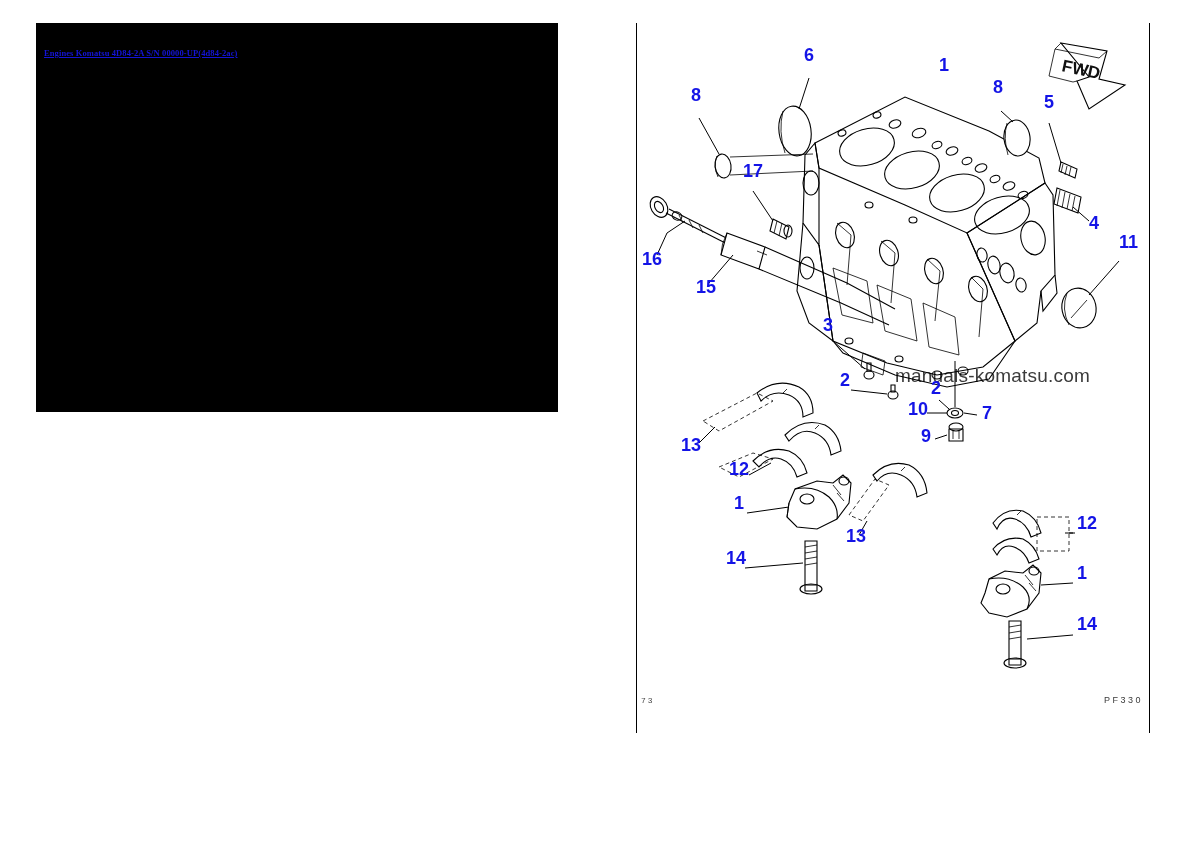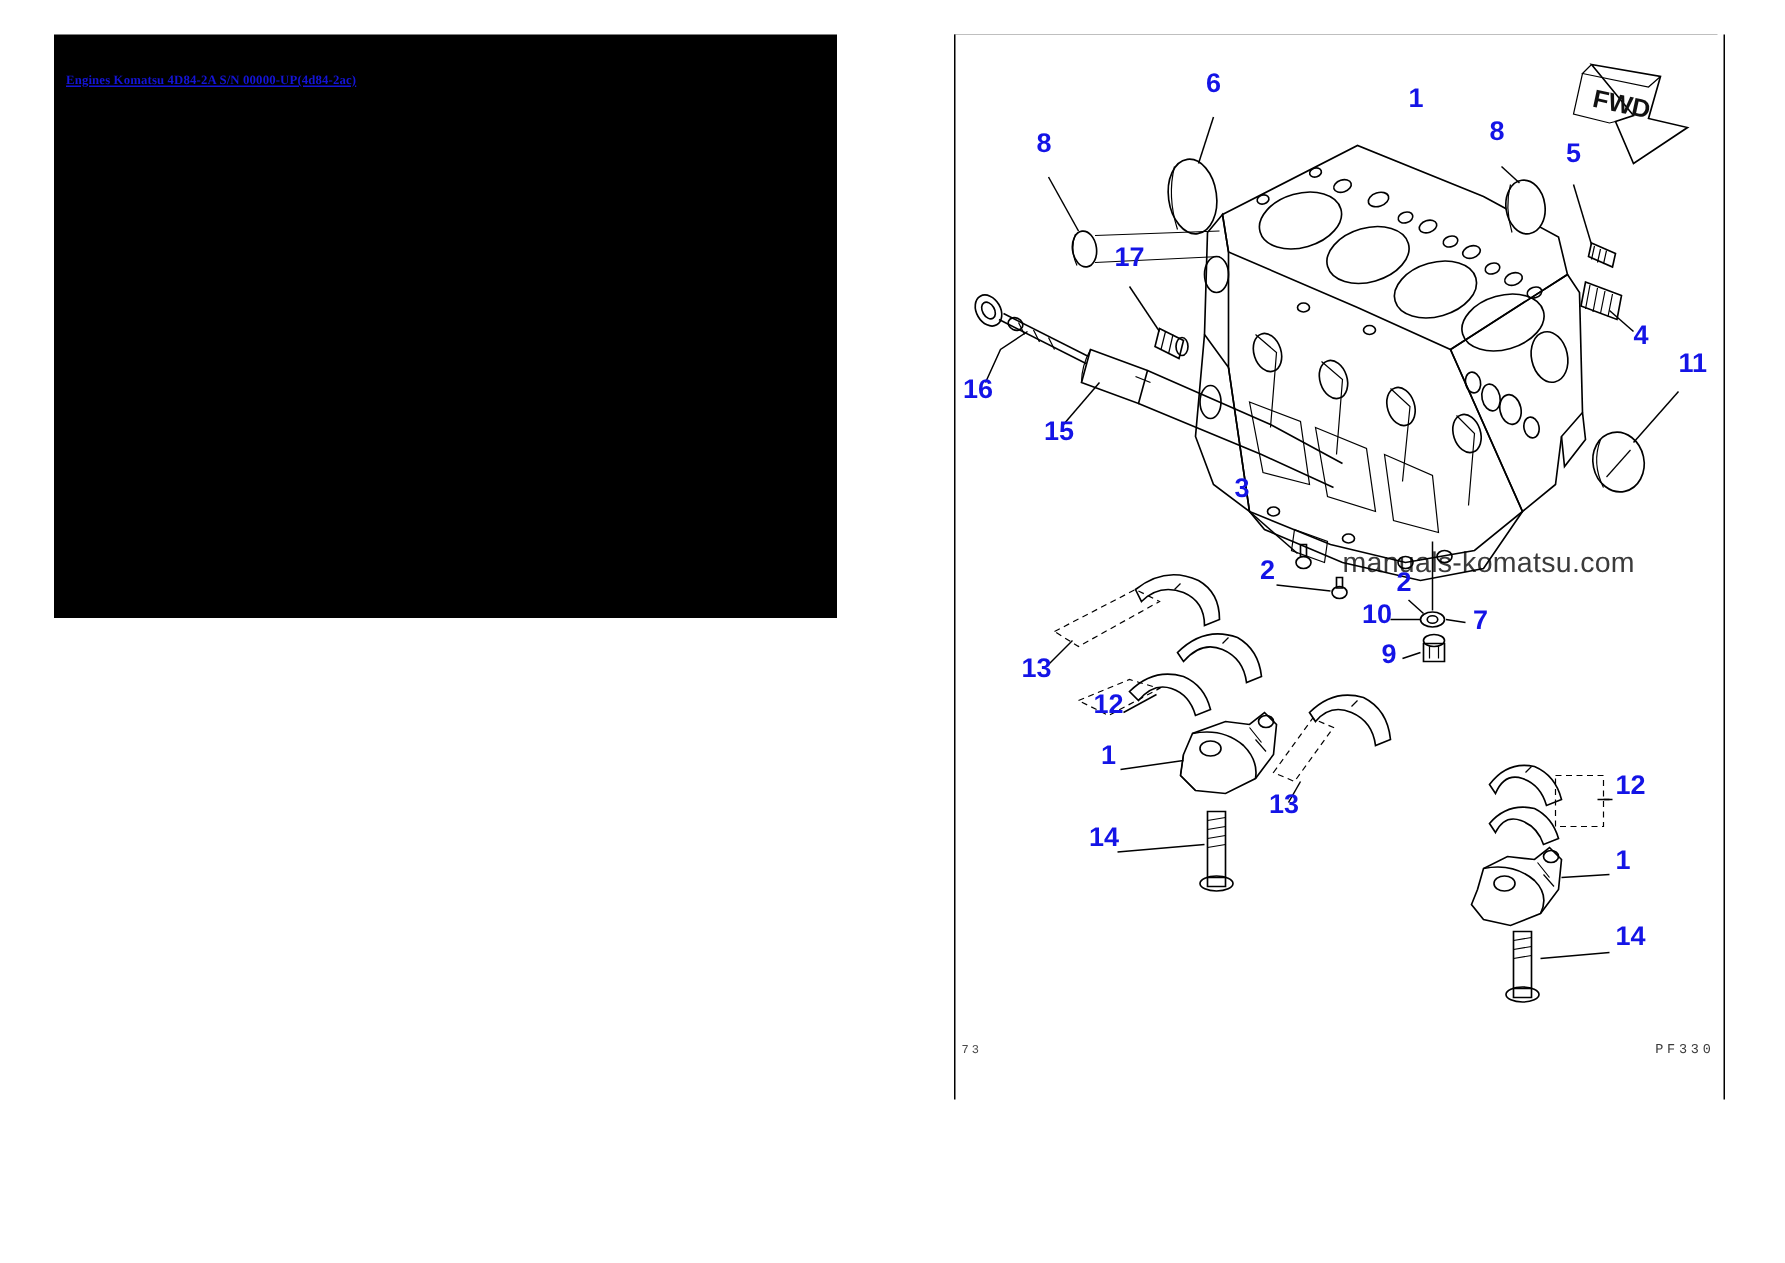--- a/index.html
+++ b/index.html
@@ -76,21 +76,21 @@
     bottom: 28px;
     font-family: Liberation Mono, monospace;
     font-size: 8px;
     color: #4a4a4a;
     letter-spacing: 2px;
   }
   .page-code-right {
     position: absolute;
     right: 6px;
     bottom: 28px;
-    font-family: Liberation Mono, monospace;
+    font-family: Liberation Sans, sans-serif;
     font-size: 9px;
     color: #3a3a3a;
     letter-spacing: 2.5px;
   }
 
   #watermark {
     position: absolute;
     left: 258px;
     top: 342px;
     font-family: "Liberation Sans", sans-serif;

